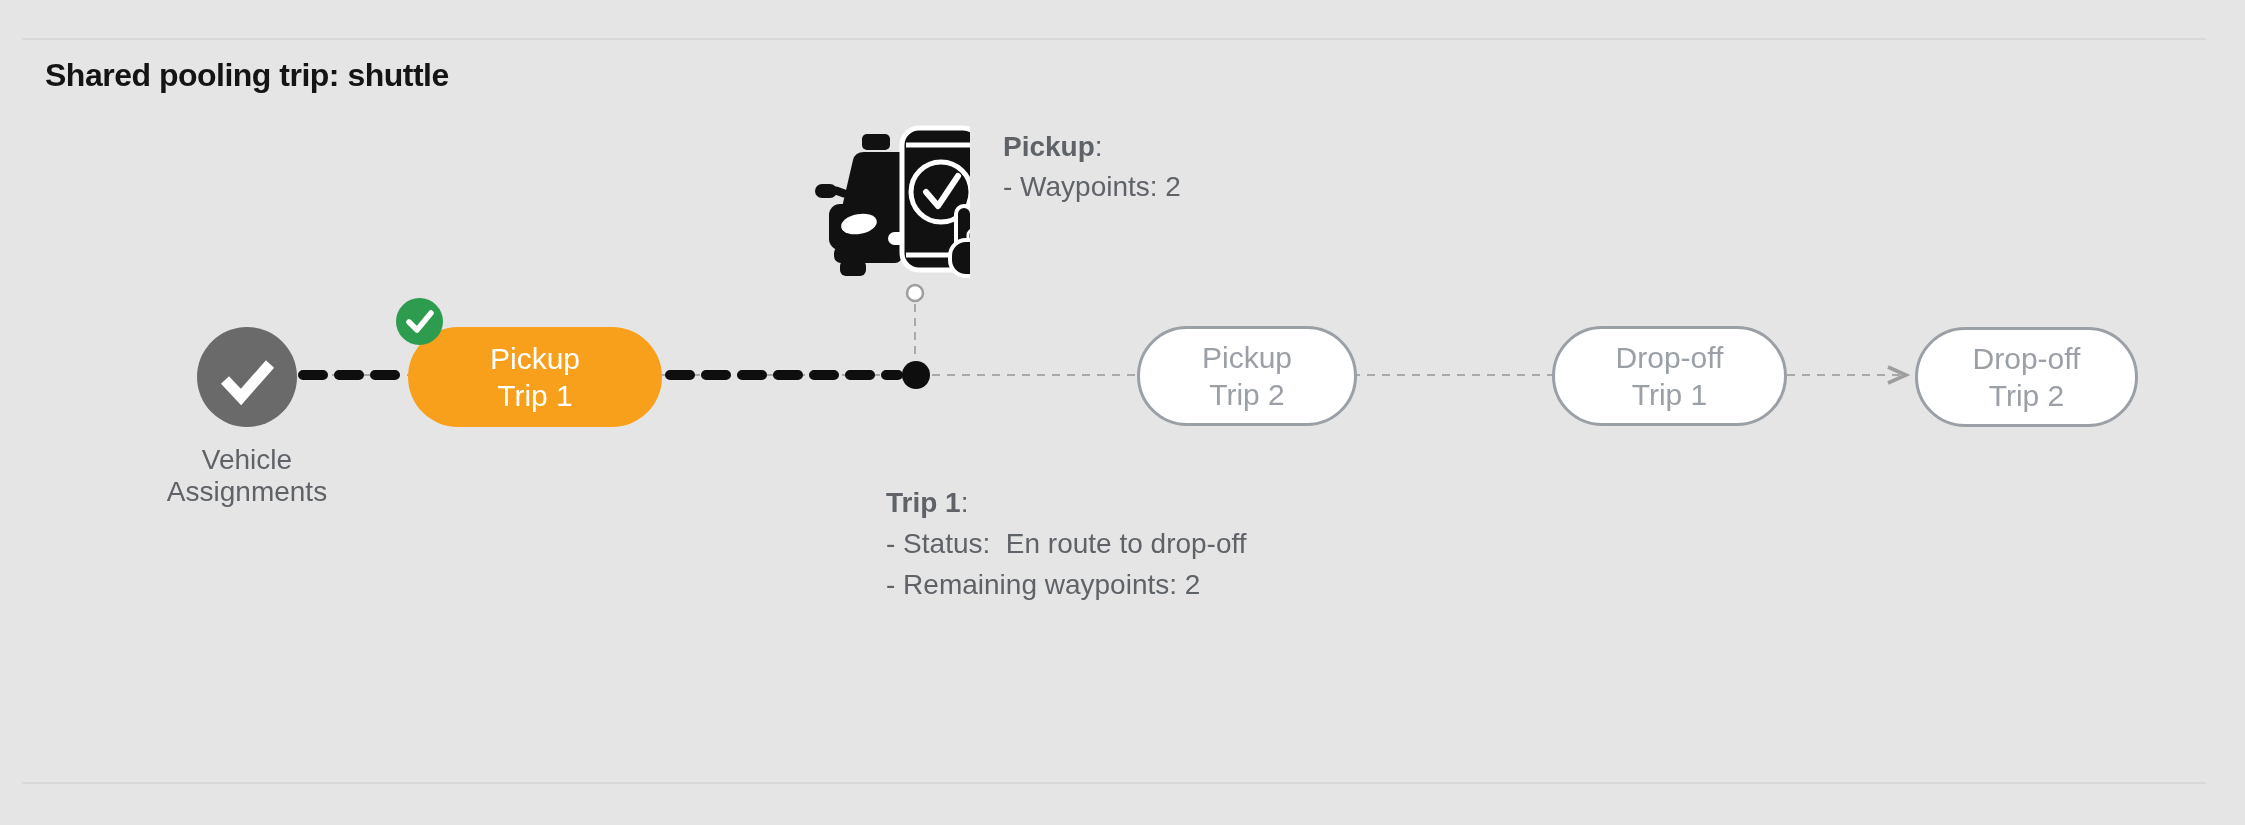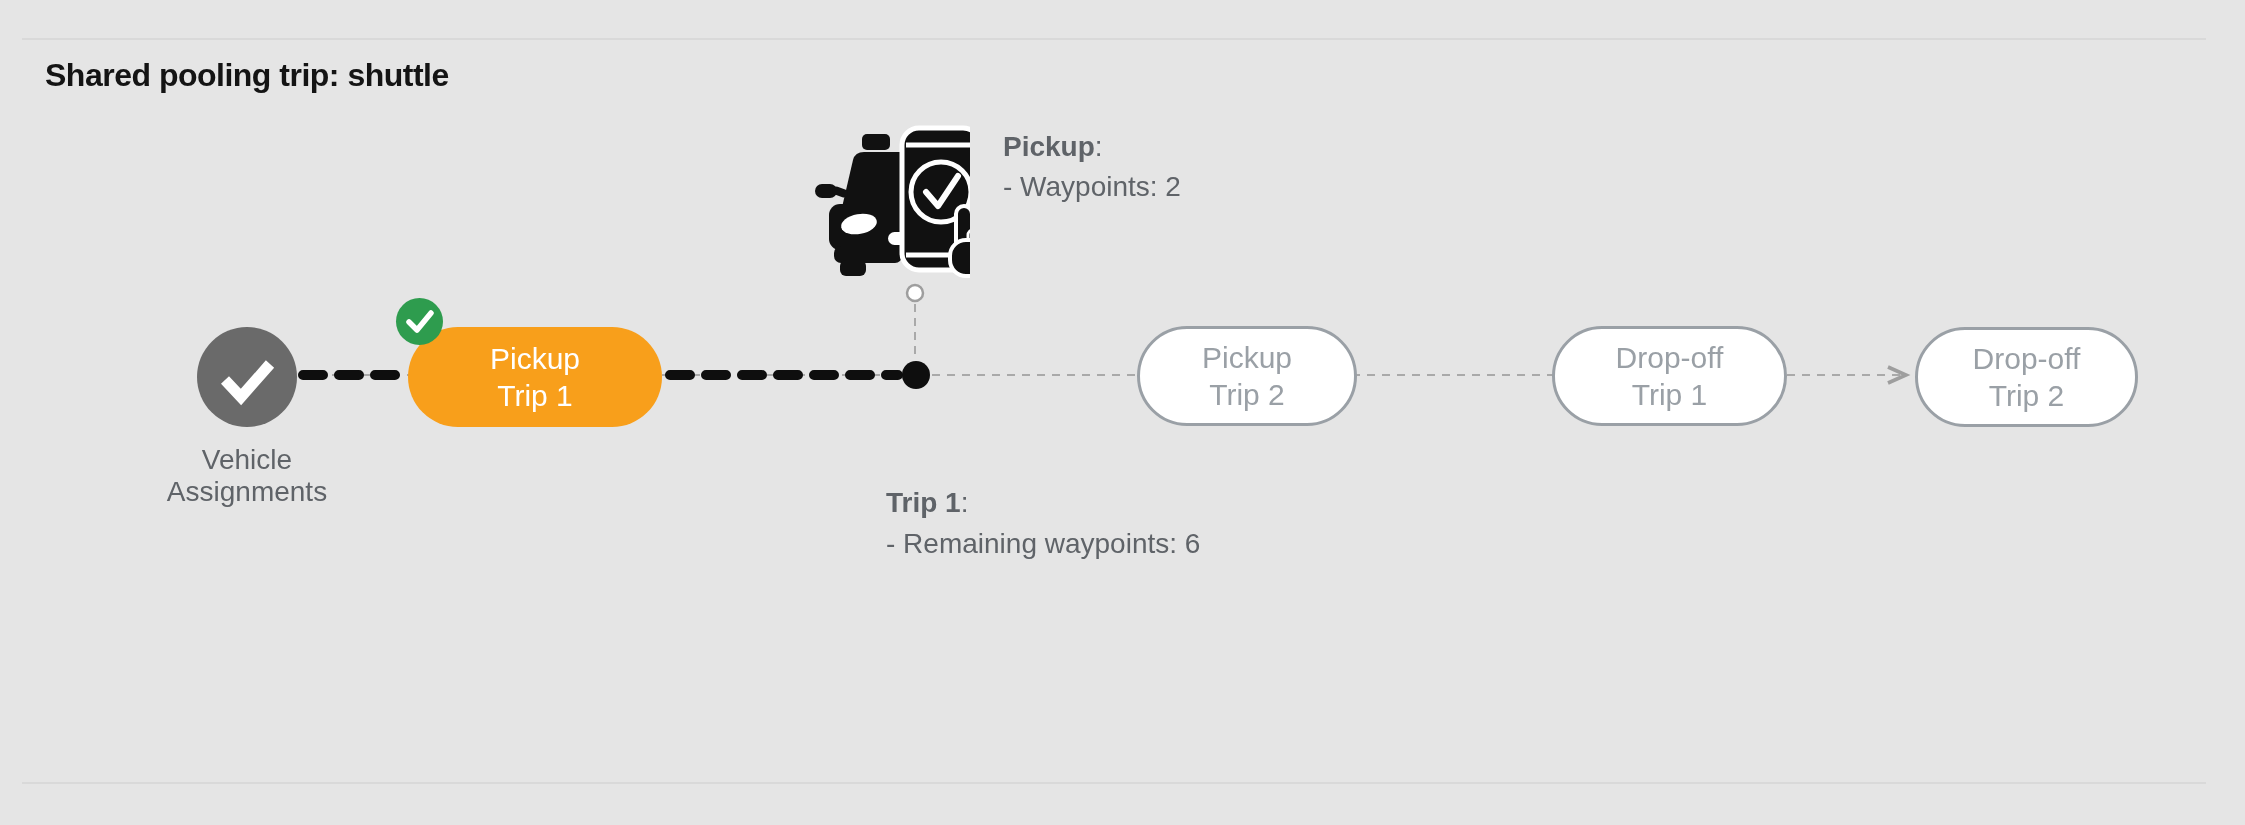--- a/index.html
+++ b/index.html
@@ -157,16 +157,17 @@
     <rect x="140" y="122" width="48" height="36" rx="16" fill="#111" stroke="#fff" stroke-width="4"></rect>
   </svg>
 
   <div class="info vehicle-info">
     <div class="line"><b>Pickup</b><span>:</span></div>
     <div class="line">- Waypoints: 2</div>
   </div>
 
   <div class="info trip-info">
     <div class="line"><b>Trip 1</b><span>:</span></div>
-    <div class="line">- Remaining waypoints: 6</div>
+    <div class="line">- Status:  En route to drop-off</div>
+    <div class="line">- Remaining waypoints: 2</div>
   </div>
 
 </div>
 
 </body></html>

